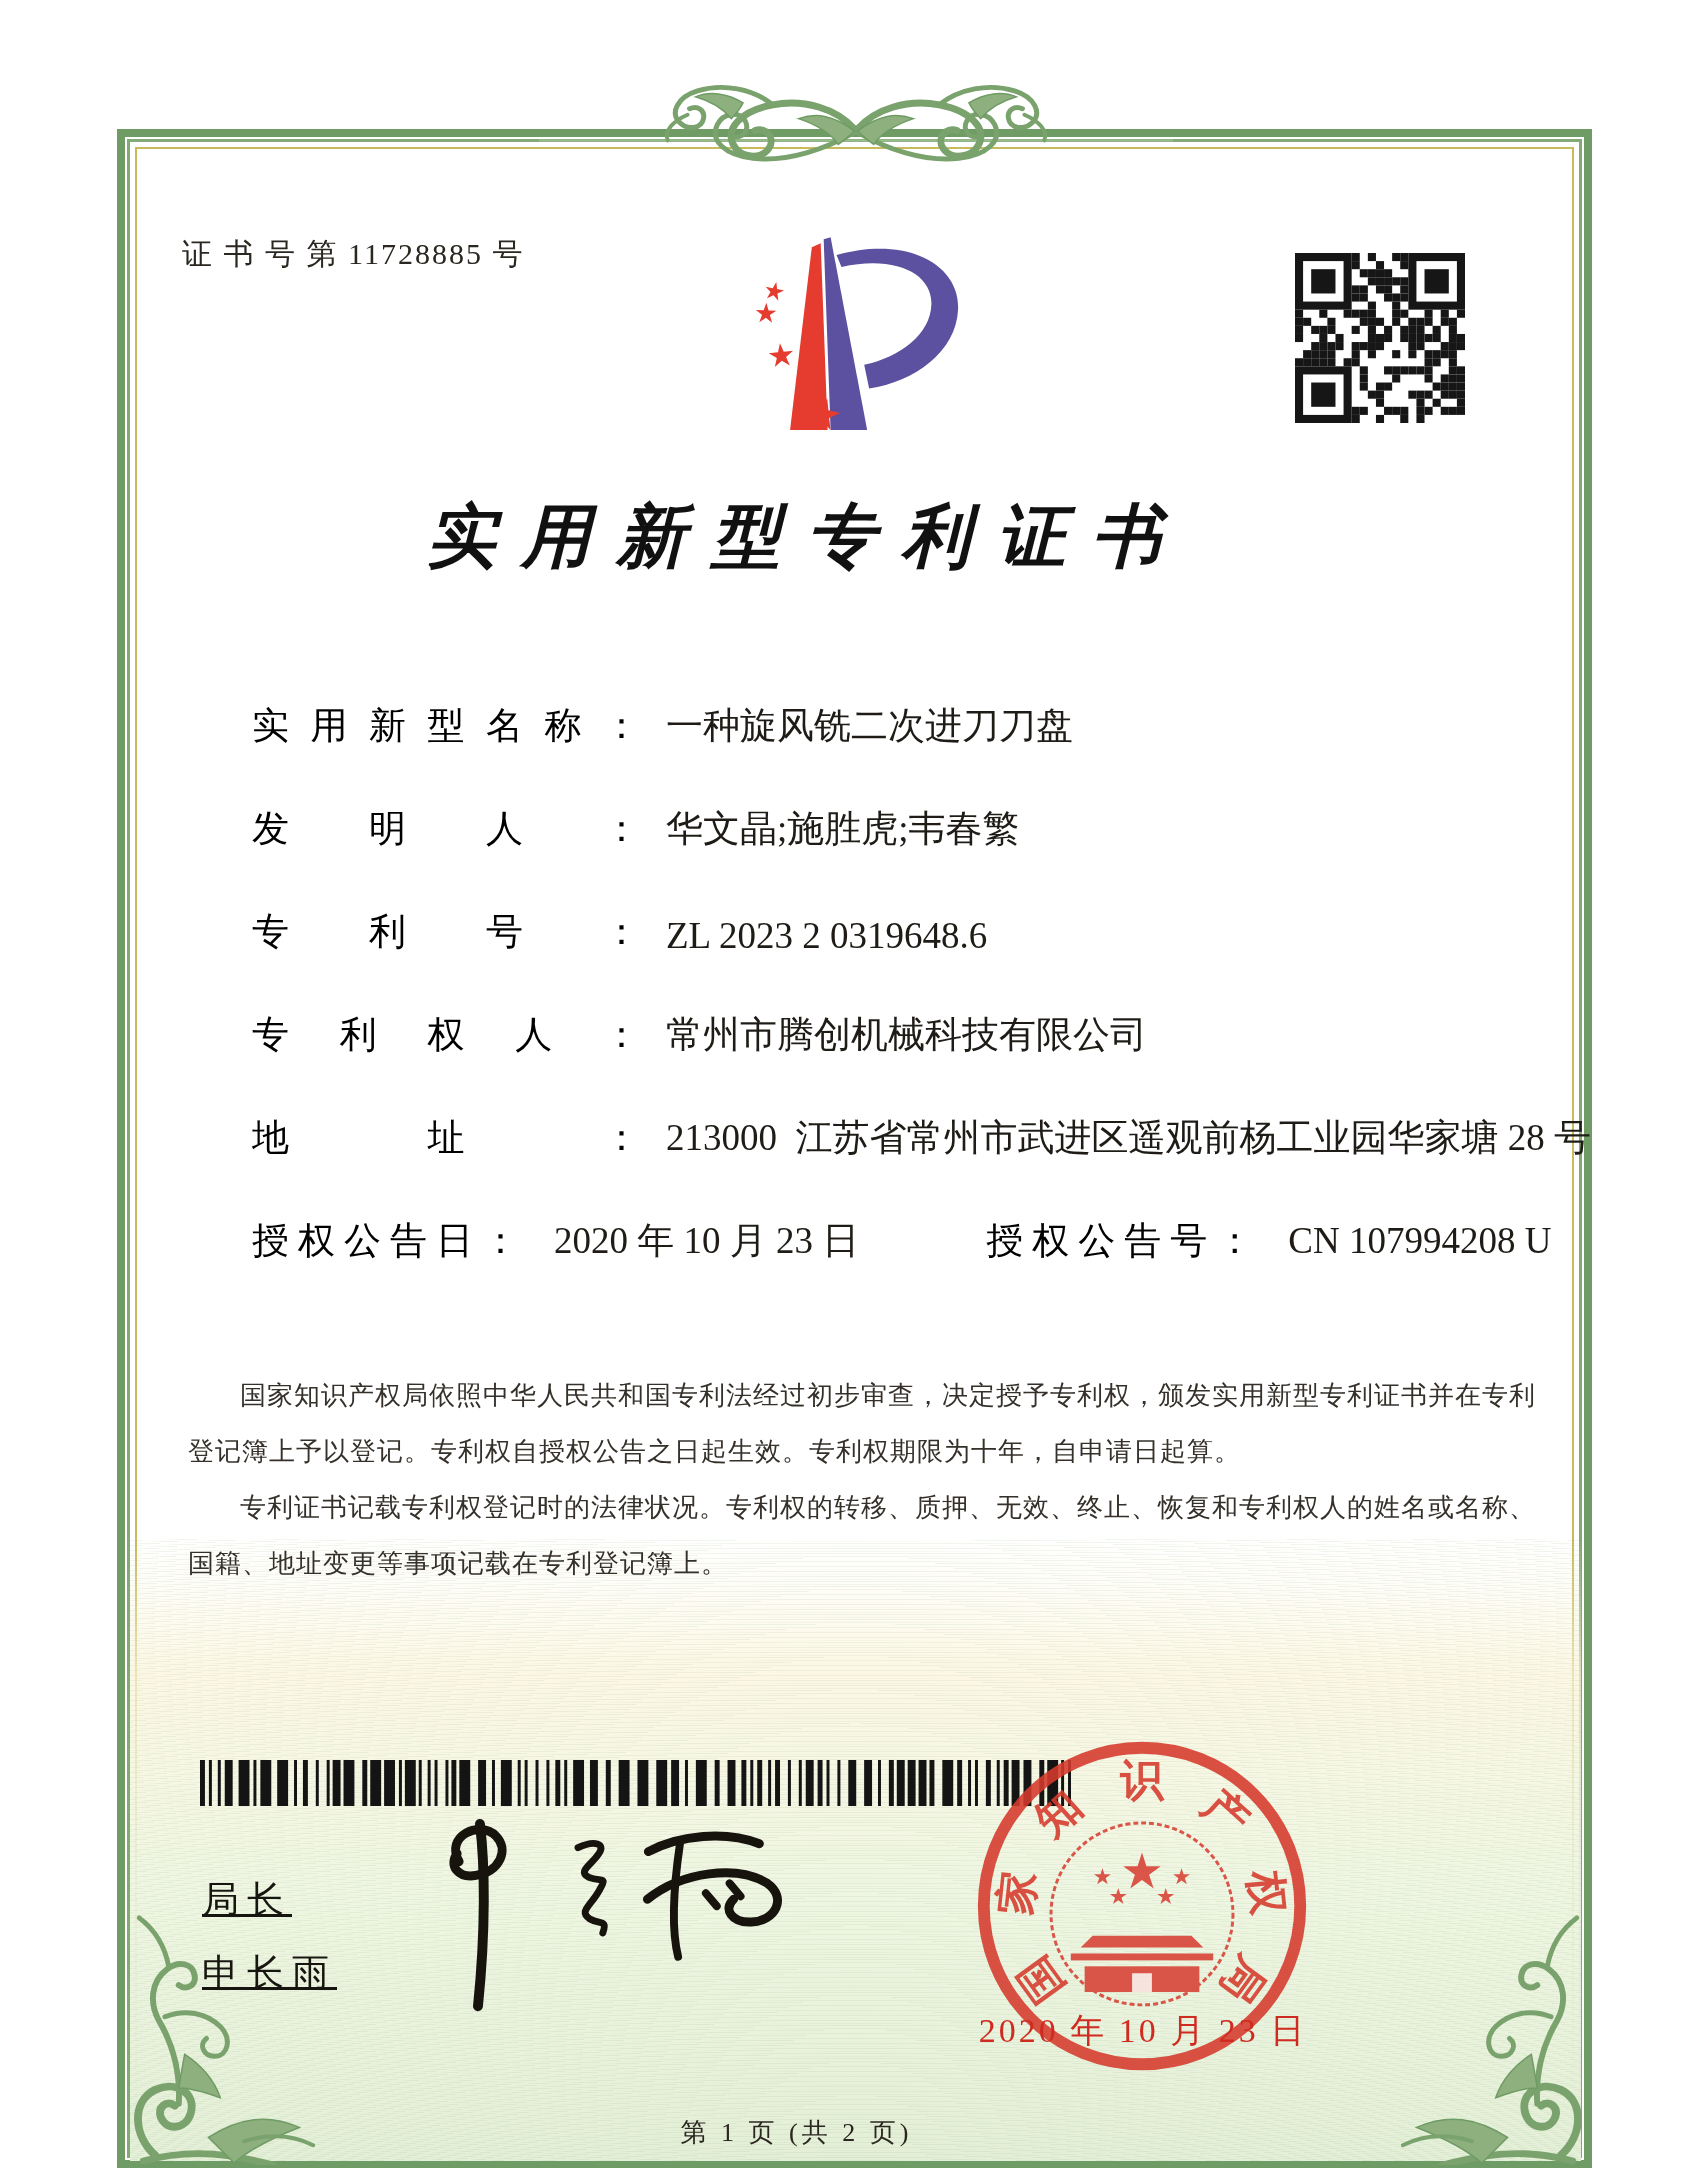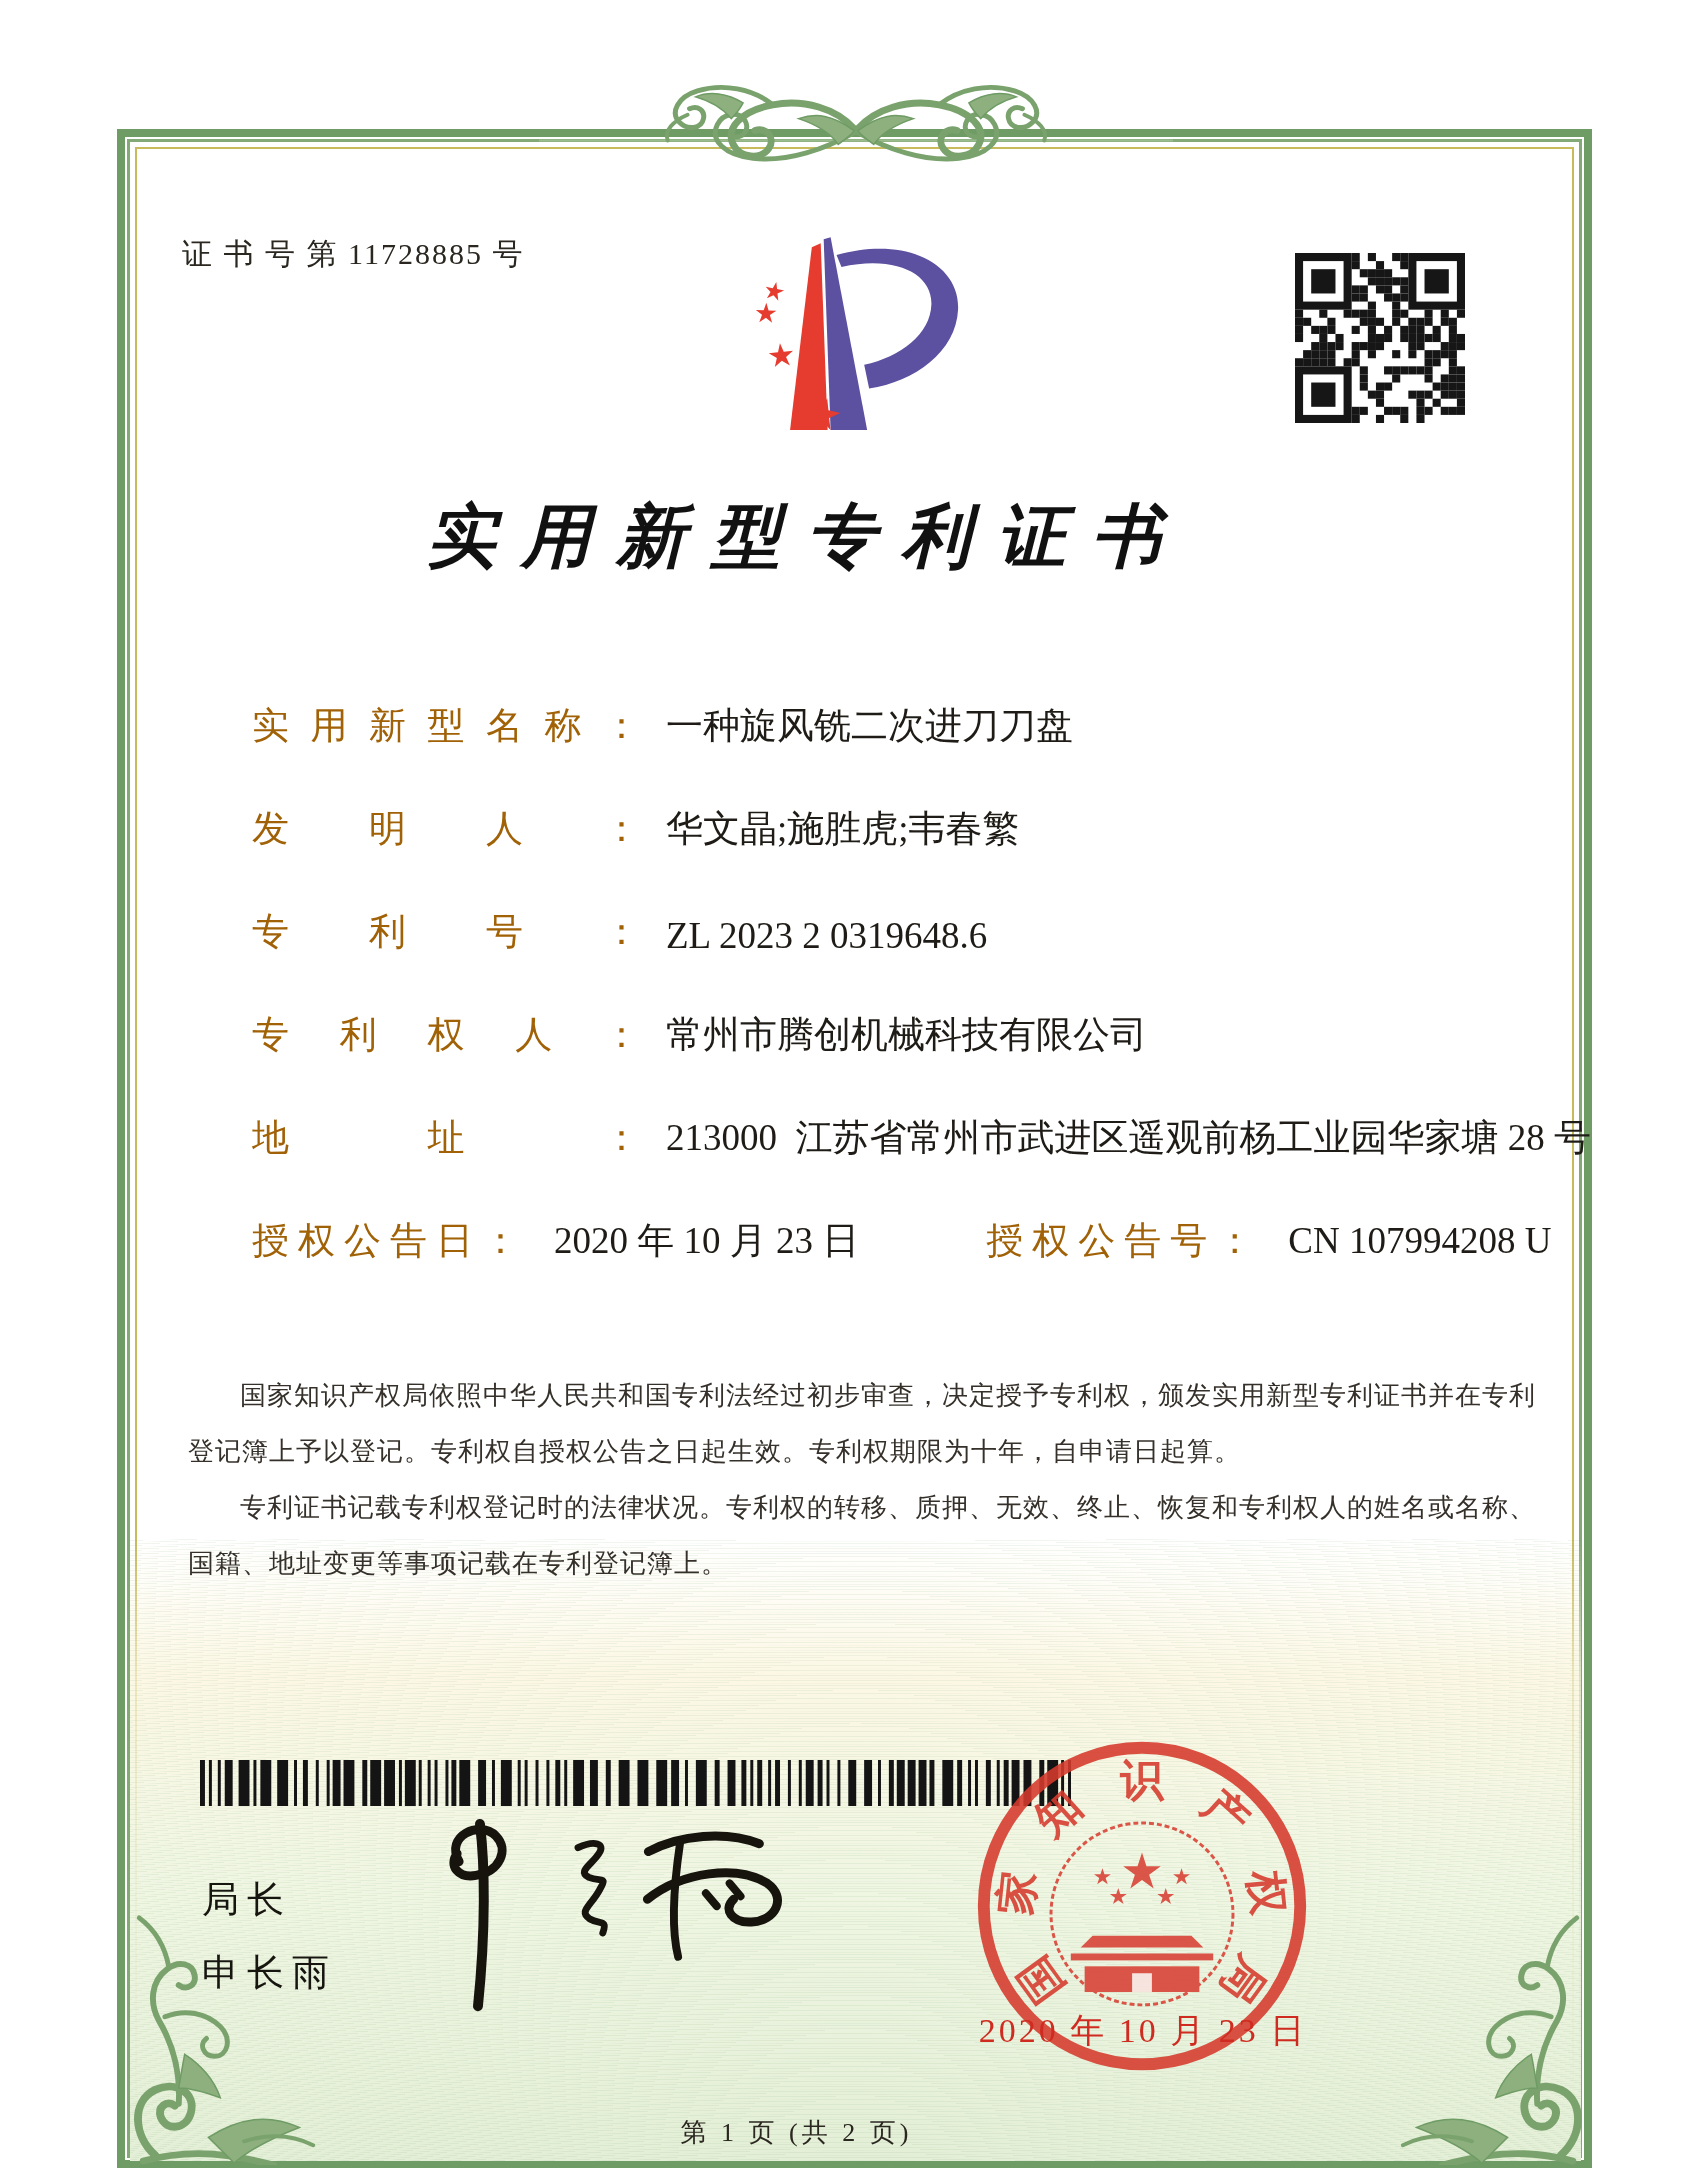--- a/index.html
+++ b/index.html
@@ -21,32 +21,32 @@
   
   .certno{position:absolute;left:168px;top:234px;font-size:30px;letter-spacing:2px;color:#2a2620;}
   .logo{position:absolute;left:681px;top:178px;width:287px;height:252px;}
   .qr{position:absolute;left:1281px;top:253px;width:170px;height:170px;}
   .title{position:absolute;left:129px;top:491px;width:1327px;text-align:center;
     font-size:69px;font-weight:bold;letter-spacing:26px;color:#111;white-space:nowrap;font-style:italic;}
   
   .fields{position:absolute;left:238px;top:701px;width:1297px;font-size:37px;}
   .frow{margin-bottom:53px;white-space:nowrap;}
   .flabel{display:inline-block;width:388px;text-align:justify;text-align-last:justify;
-    vertical-align:bottom;color:#a16207;}
+    vertical-align:bottom;color:#000000;}
   .flabel.loose{width:auto;text-align-last:auto;letter-spacing:9px;}
   .fvalue{margin-left:26px;white-space:pre;color:#1f1c17;}
   .grantrow .pair2{margin-left:127px;}
   
   .bodytext{position:absolute;left:174px;top:1368px;width:1348px;font-size:26px;
     line-height:56px;text-align:justify;color:#35302a;letter-spacing:1px;}
   .bodytext p{margin:0;text-indent:2em;}
   
   .barcode{position:absolute;left:186px;top:1760px;width:871px;height:46px;}
   .bureau{position:absolute;left:188px;top:1863px;font-family:"Liberation Sans","DejaVu Sans",sans-serif;
-    font-size:37px;line-height:73px;letter-spacing:8px;color:#17150f;}
+    font-size:37px;line-height:73px;letter-spacing:8px;color:#17150f;text-decoration:underline;}
   .signature{position:absolute;left:351px;top:1810px;width:436px;height:223px;}
   .seal{position:absolute;left:950px;top:1728px;width:356px;height:356px;opacity:.88;}
   .sealdate{position:absolute;left:937px;top:2008px;width:384px;text-align:center;
     font-size:34px;letter-spacing:3px;color:#cf2b20;white-space:nowrap;}
   .footer{position:absolute;left:129px;top:2115px;width:1307px;text-align:center;
     font-size:26px;letter-spacing:4px;color:#2a2620;}
   
   .scroll path{fill:none;stroke:#7aa26d;stroke-linecap:round;}
   .scroll .leaf{fill:#8db07e;stroke:#6f9b64;stroke-width:1.5;}
 </style>

